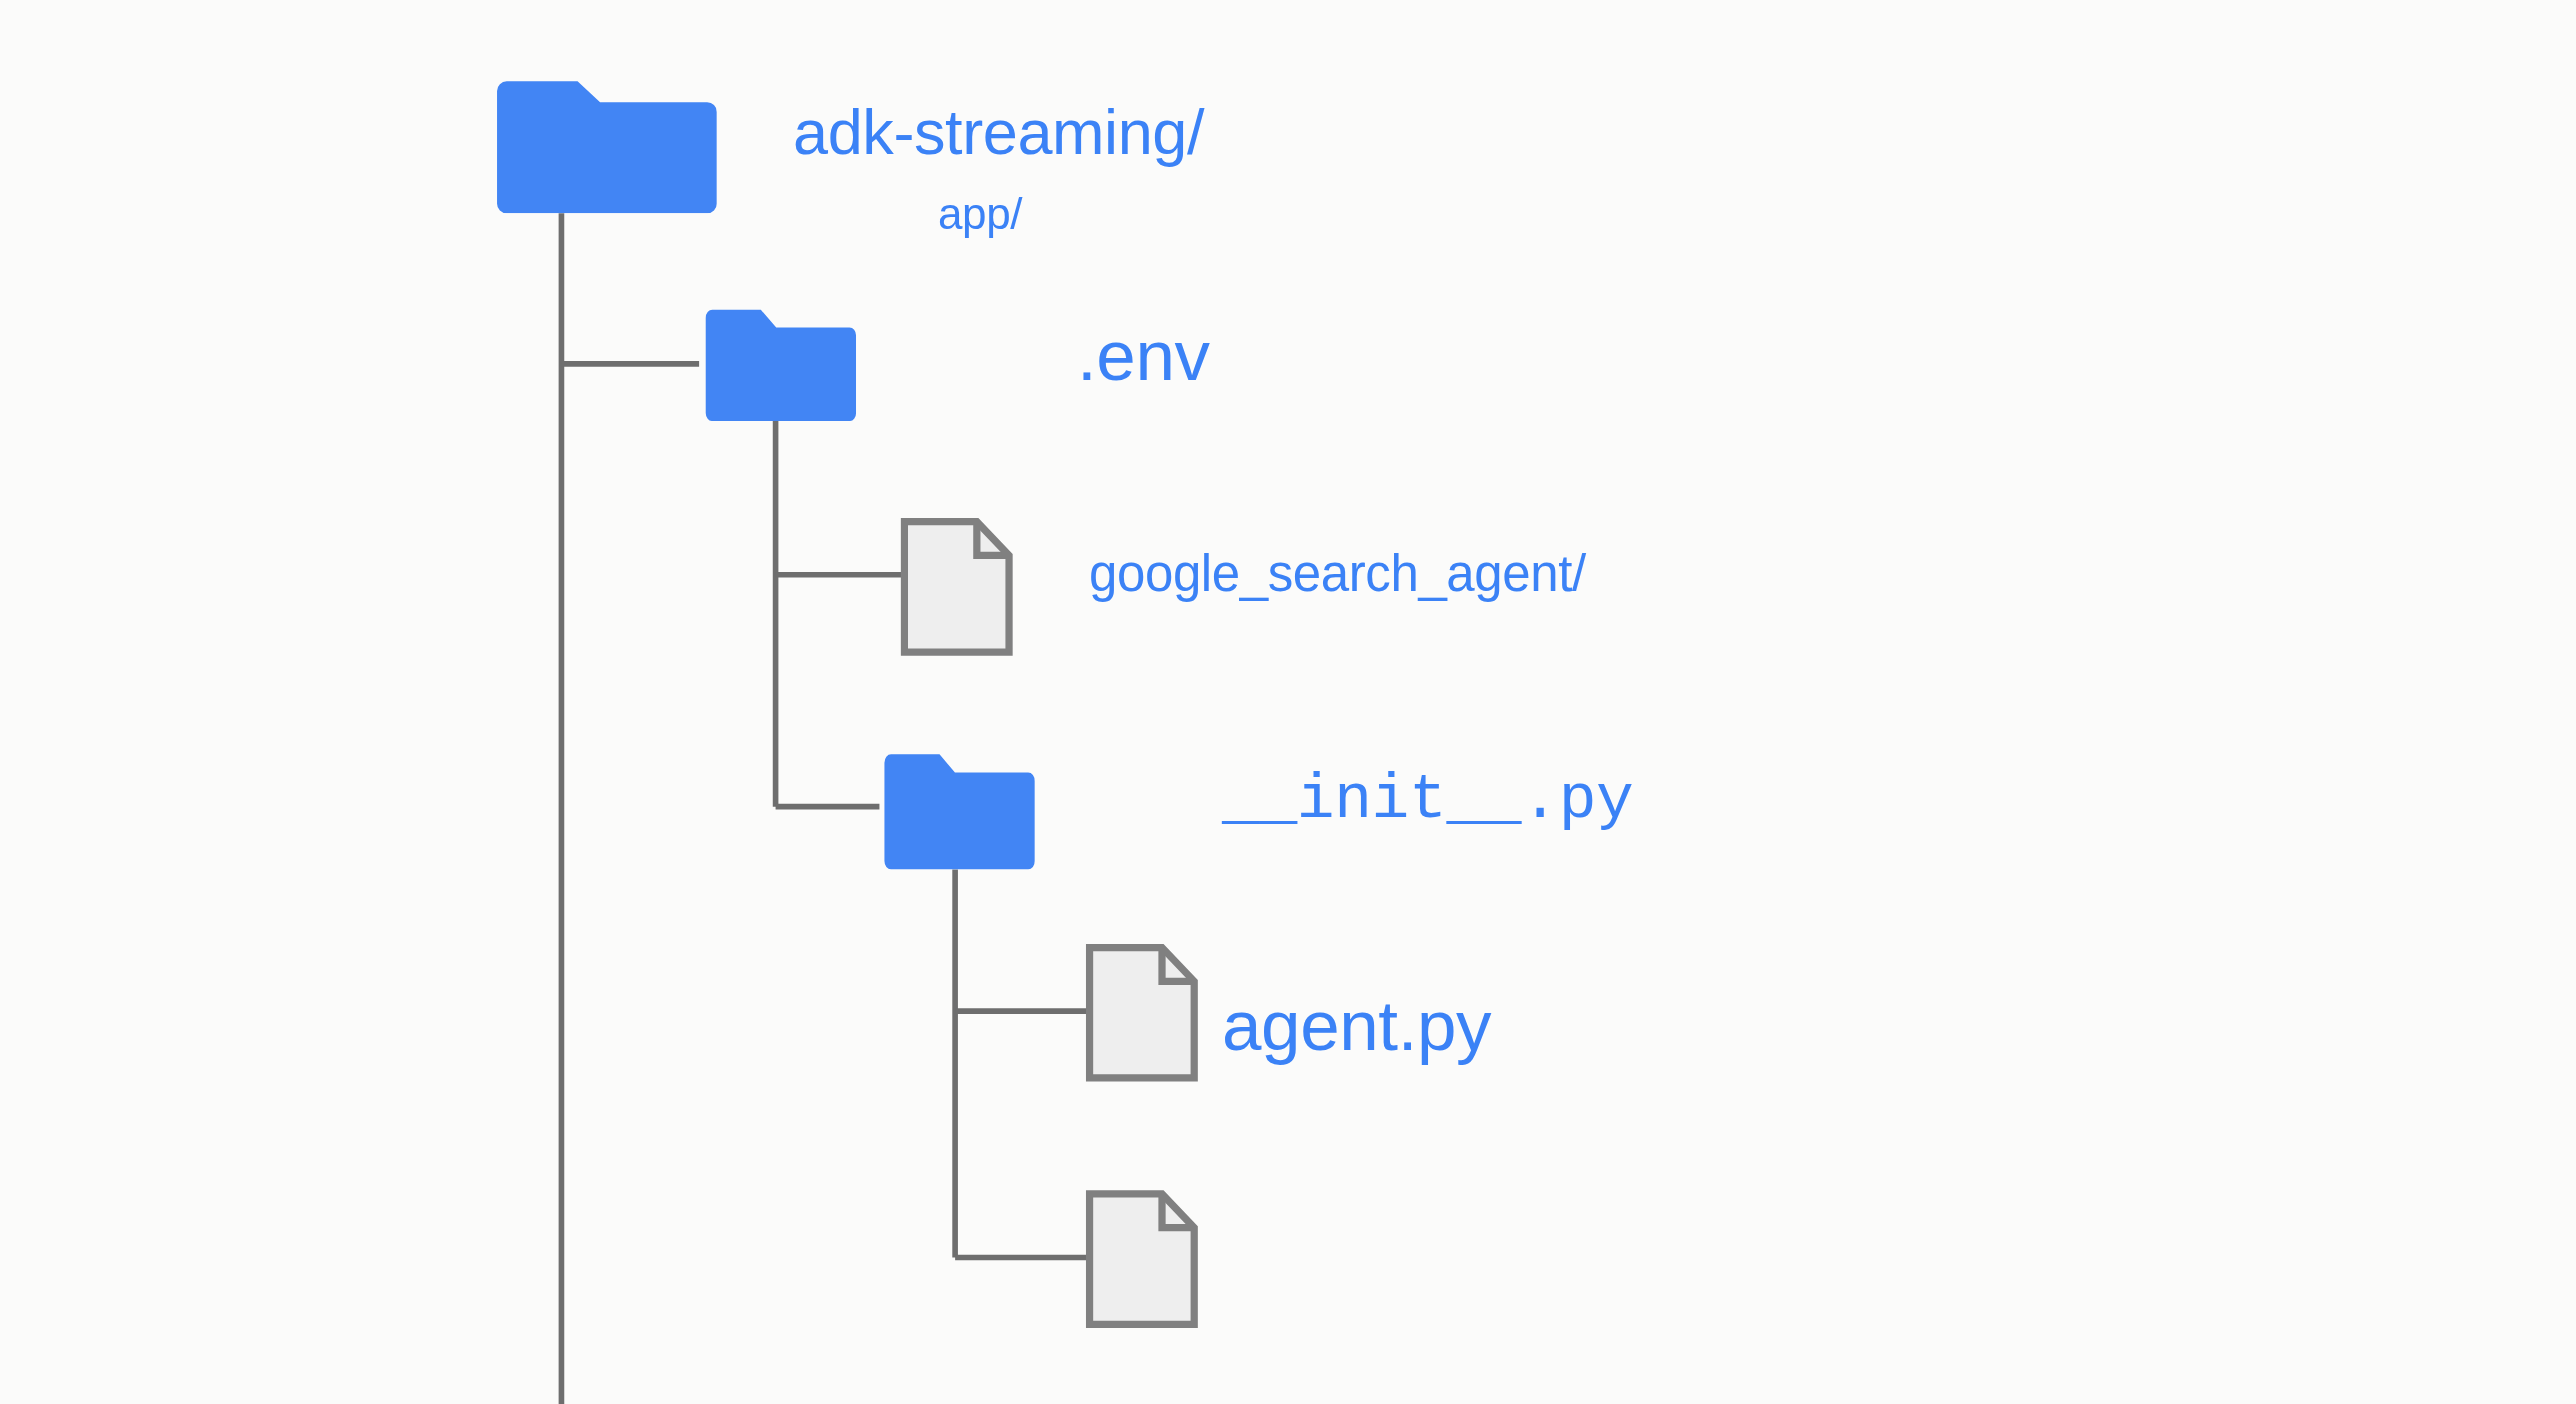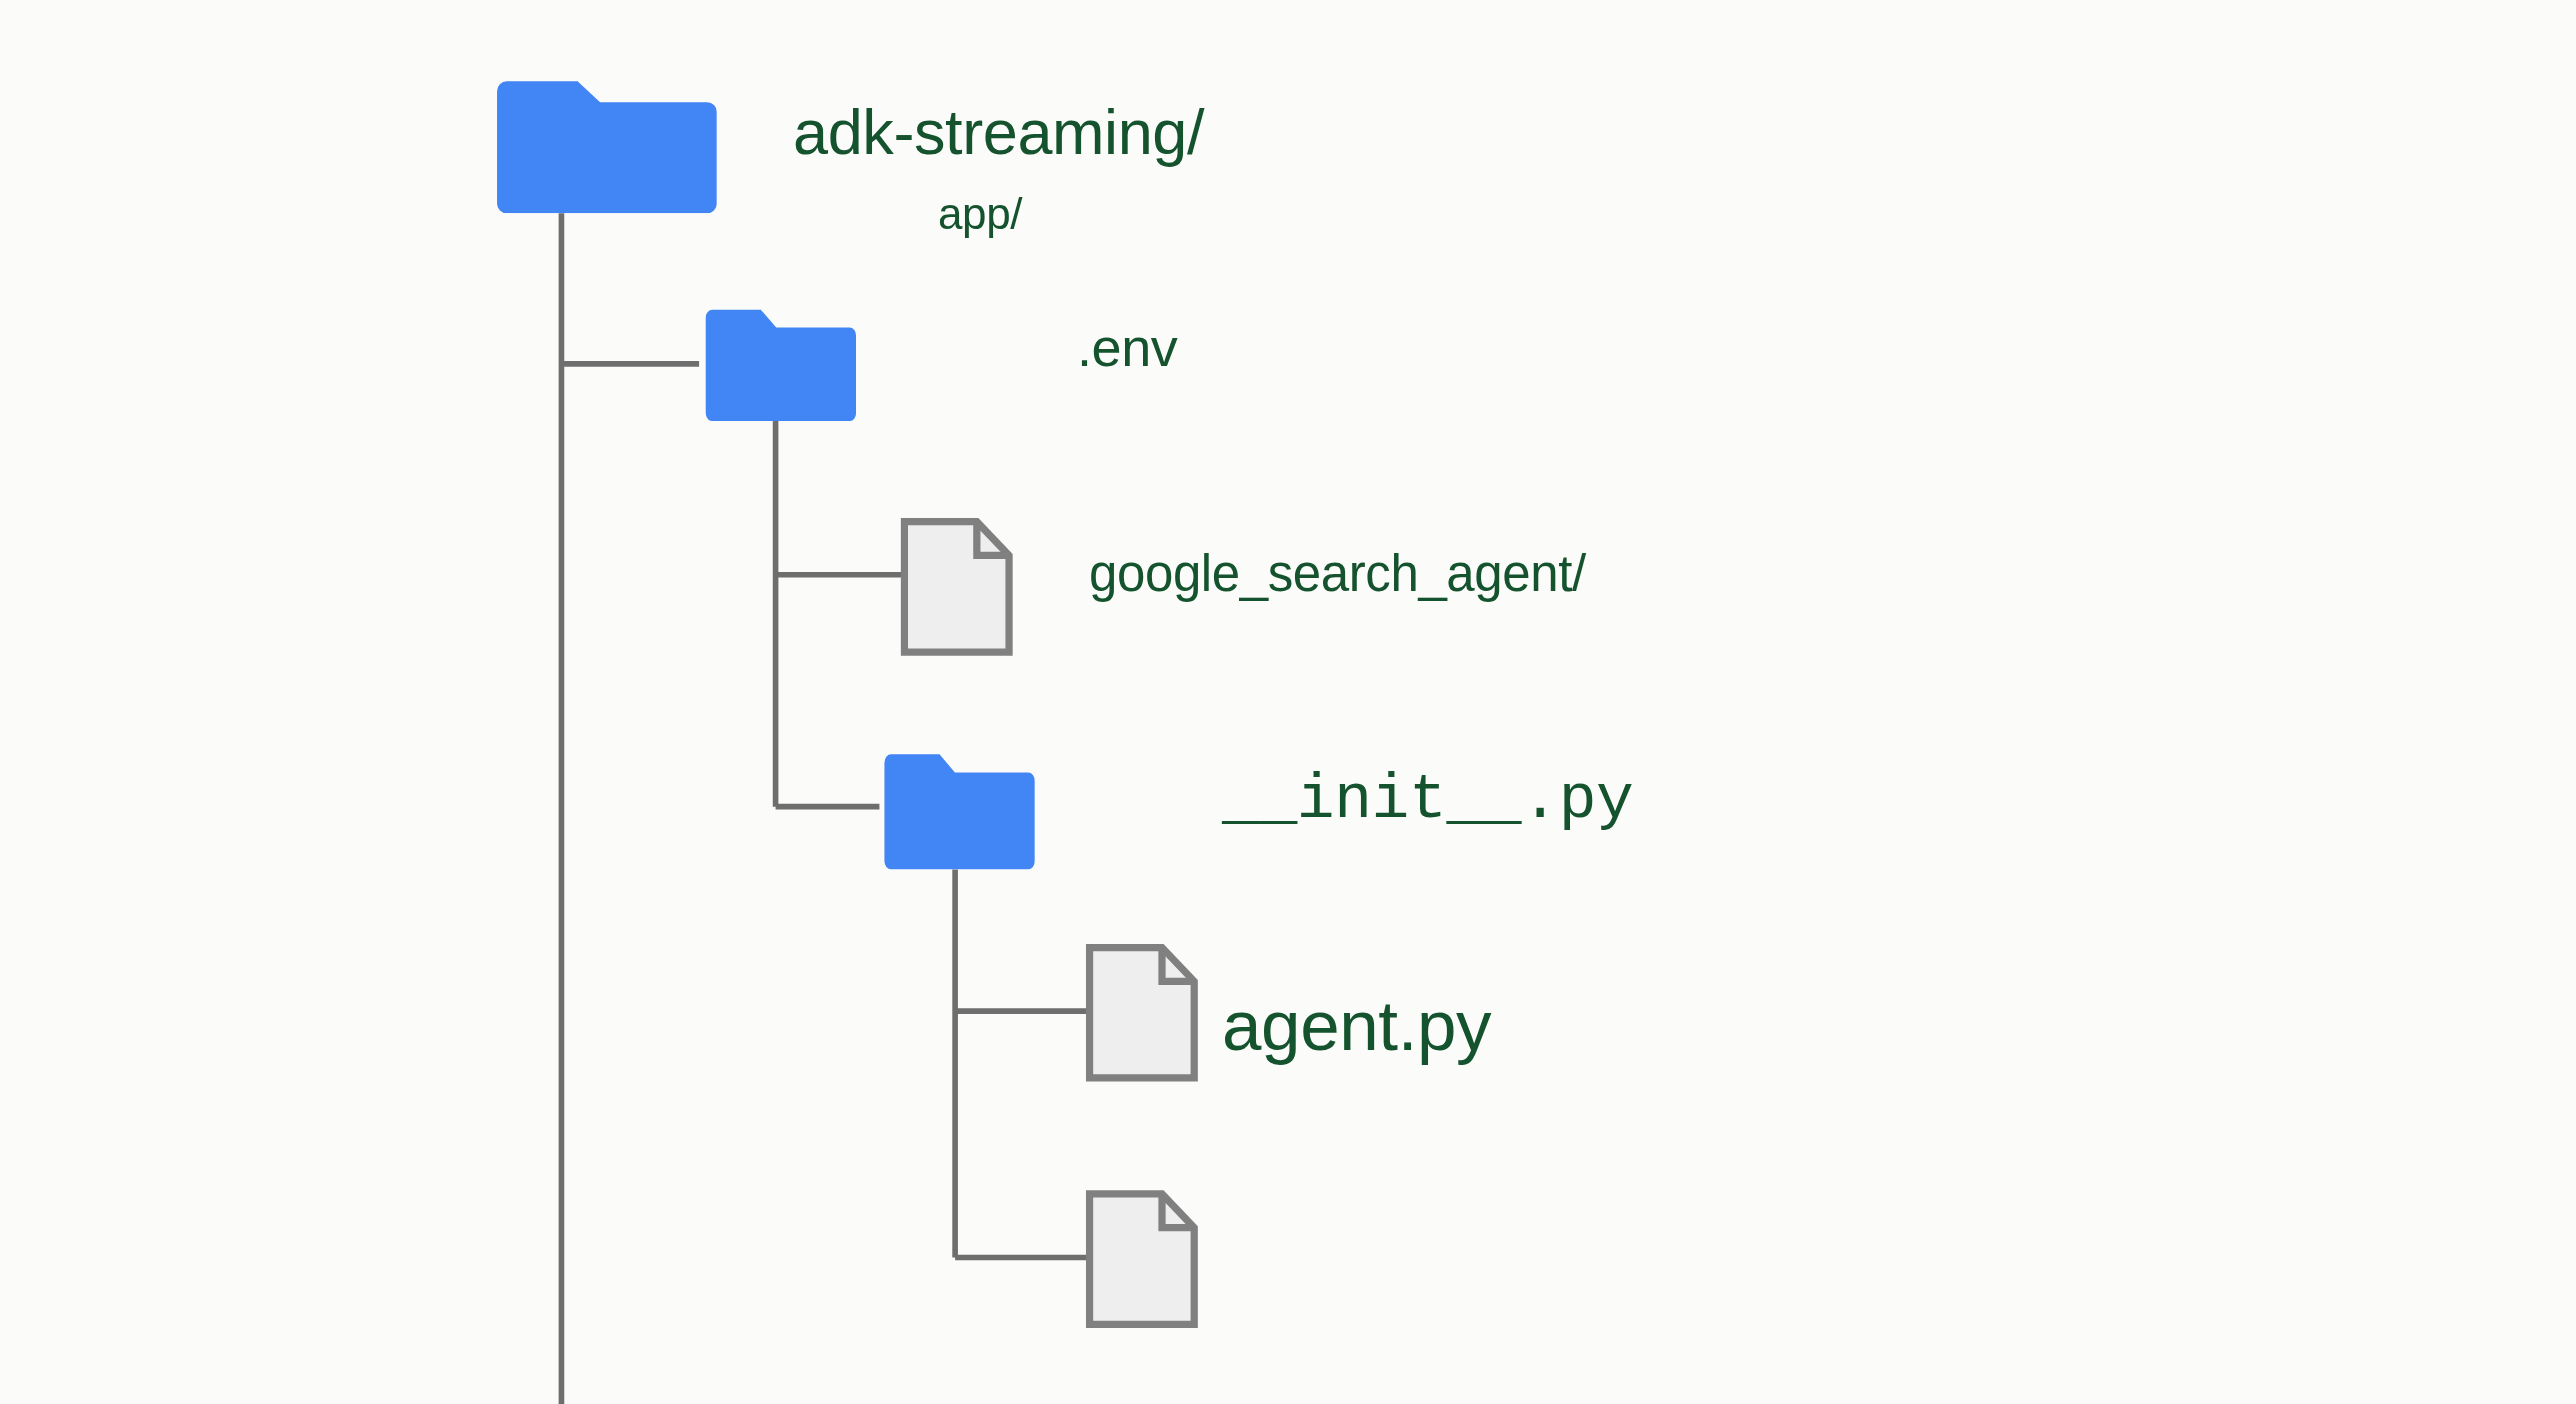--- a/index.html
+++ b/index.html
@@ -21,31 +21,31 @@
   #tree-svg {
     position: absolute;
     left: 0;
     top: 0;
     width: 2576px;
     height: 1404px;
     display: block;
   }
   .node-label {
     position: absolute;
-    color: #14532d;
+    color: #3b82f6;
     font-family: "Liberation Sans", sans-serif;
     font-weight: 400;
     white-space: nowrap;
     letter-spacing: -0.4px;
     line-height: 1;
   }
   
   .lbl-root { left: 793px;  top: 101px;  font-size: 63px; }
   .lbl-app  { left: 938px; top: 192px;  font-size: 44px; }
-  .lbl-env  { left: 1077px; top: 320px;  font-size: 54px; text-align: right; }
+  .lbl-env  { left: 1077px; top: 320px;  font-size: 71px; text-align: right; }
   .lbl-gsa  { left: 1089px; top: 548px;  font-size: 51px; }
   .lbl-init { left: 1222px; top: 769px;  font-size: 63px; font-family: Liberation Mono, monospace; }
   .lbl-agent{ left: 1222px; top: 990px; font-size: 71px; }
 </style>
 </head>
 <body>
 
 <div id="stage">
 
   <svg id="tree-svg" viewBox="0 0 3199 1744" xmlns="http://www.w3.org/2000/svg">

